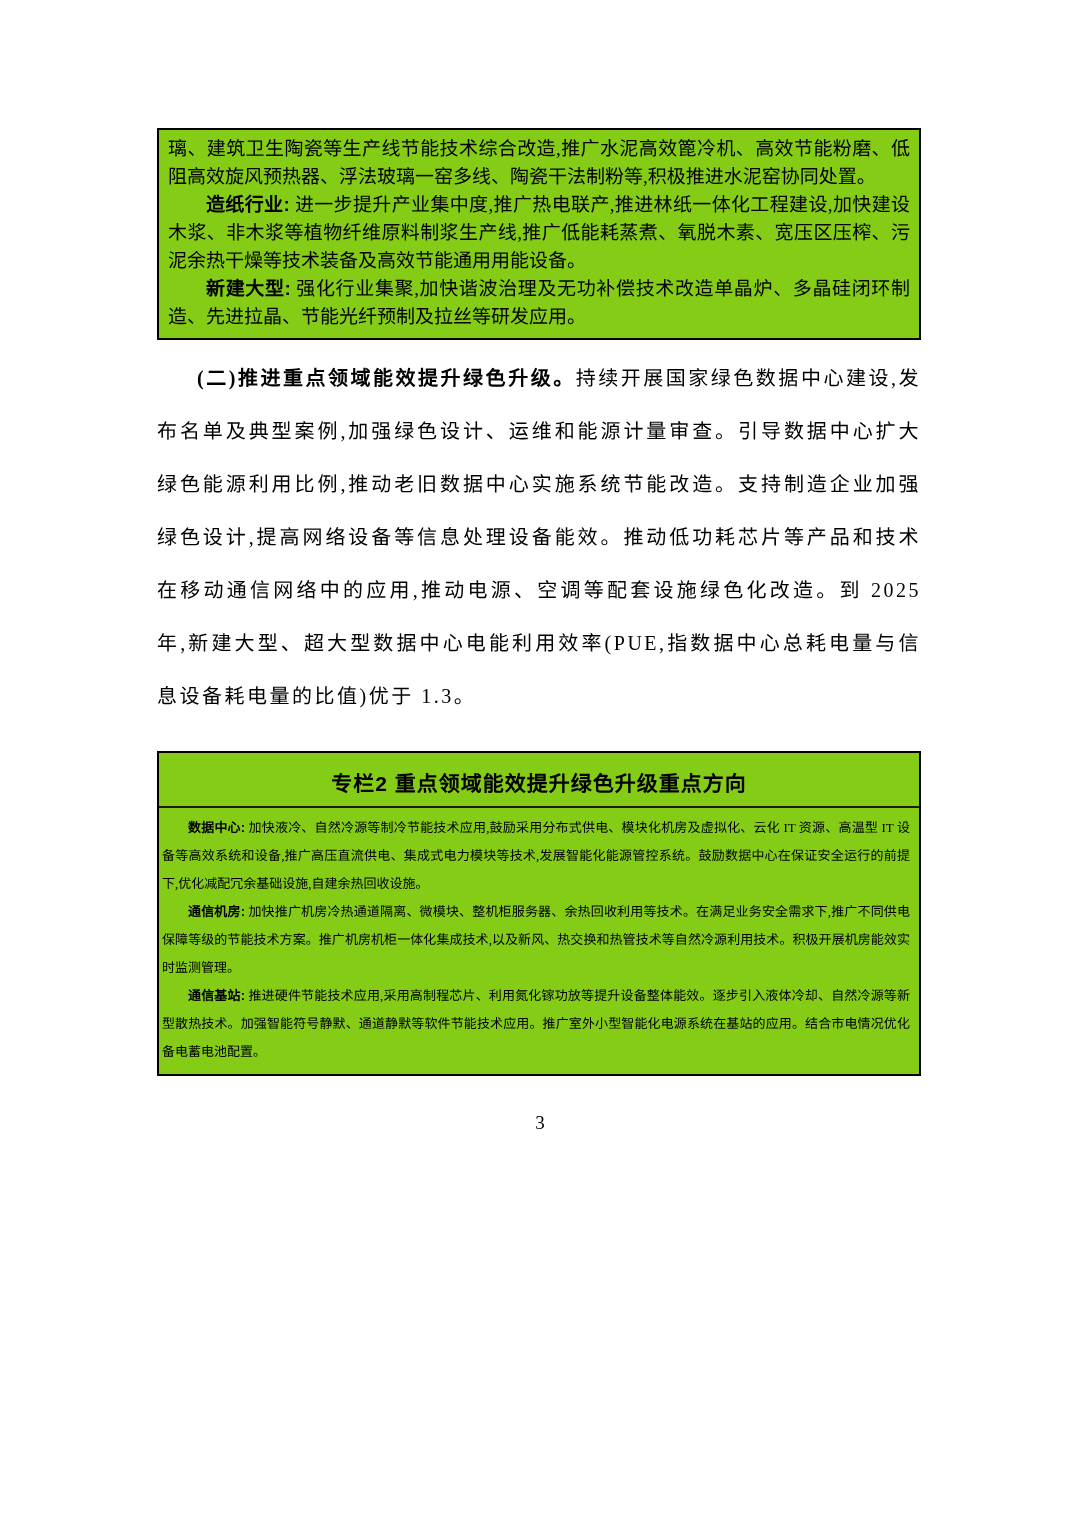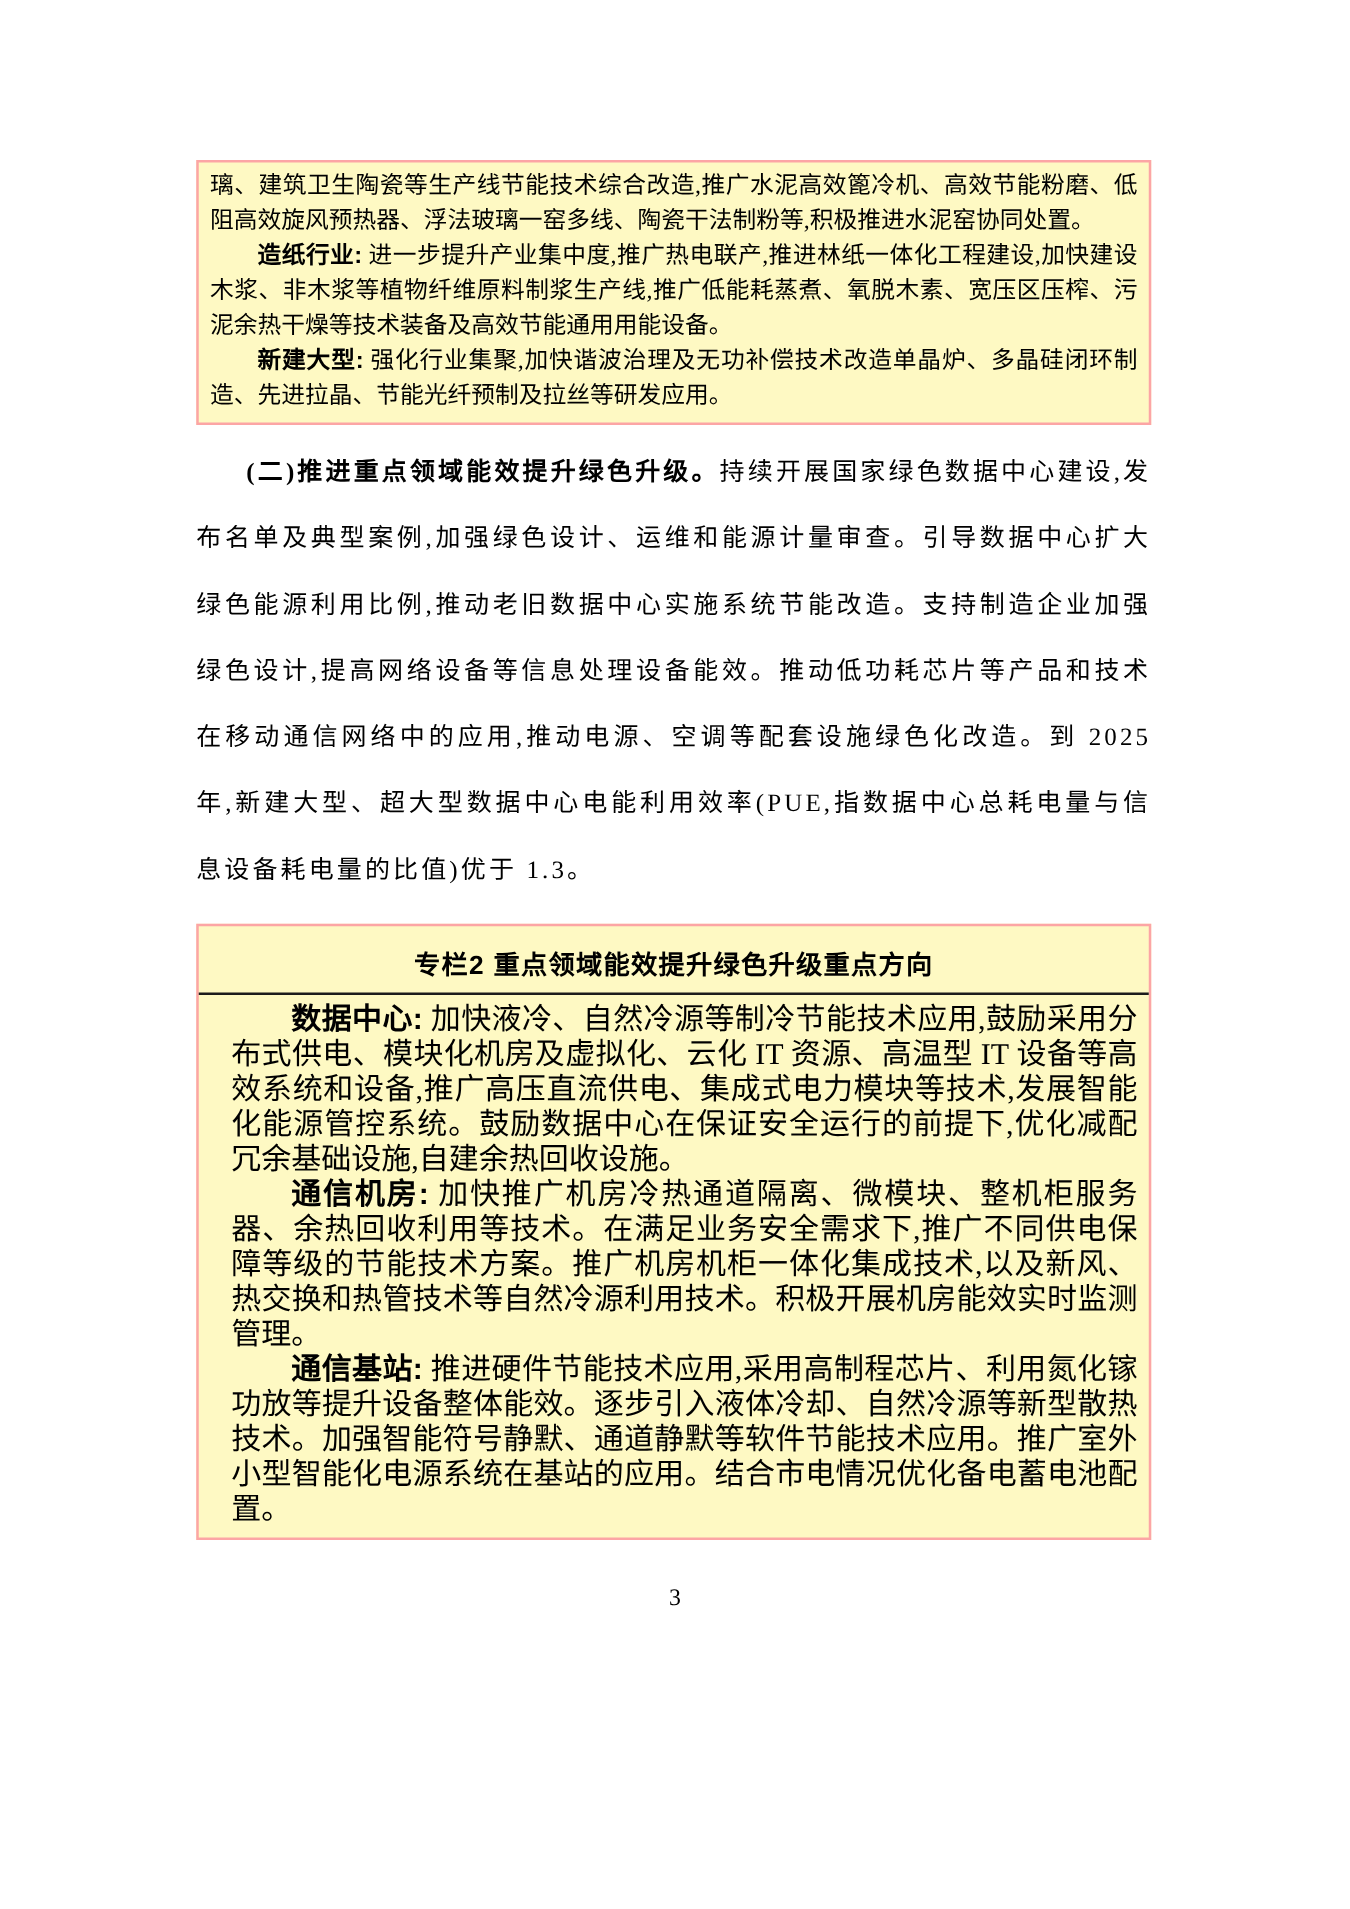--- a/index.html
+++ b/index.html
@@ -18,22 +18,22 @@
   .page {
     width: 1080px;
     height: 1527px;
     background: #ffffff;
   }
   
   .tbox {
     box-sizing: border-box;
     width: 764px;
     margin-left: 157px;
-    border: 2px solid #fca5a5;
-    background: #fef9c3;
+    border: 2px solid #000000;
+    background: #84cc16;
   }
   .box1 {
     margin-top: 128px;
     padding: 5px 9px 7px 9px;
     font-size: 19px;
     line-height: 28px;
     text-align: justify;
   }
   .tbox p {
     margin: 0;
@@ -58,34 +58,34 @@
   }
   .main-section p {
     margin: 0;
     text-indent: 2em;
   }
   .sec-heading {
     font-weight: bold;
   }
   
   .box2 {
-    margin-top: 16px;
+    margin-top: 28px;
   }
   .box2-title {
     text-align: center;
     font-weight: bold;
     font-family: "Liberation Sans", sans-serif;
     font-size: 21px;
     padding: 14px 0 9px 0;
     border-bottom: 2px solid #1c1c1c;
     letter-spacing: 1px;
   }
   .box2-body {
-    padding: 6px 9px 8px 26px;
-    font-size: 24px;
+    padding: 6px 9px 8px 3px;
+    font-size: 13px;
     line-height: 28px;
     text-align: justify;
   }
   
   .page-number {
     margin-top: 36px;
     text-align: center;
     font-size: 19px;
     color: #000000;
   }

